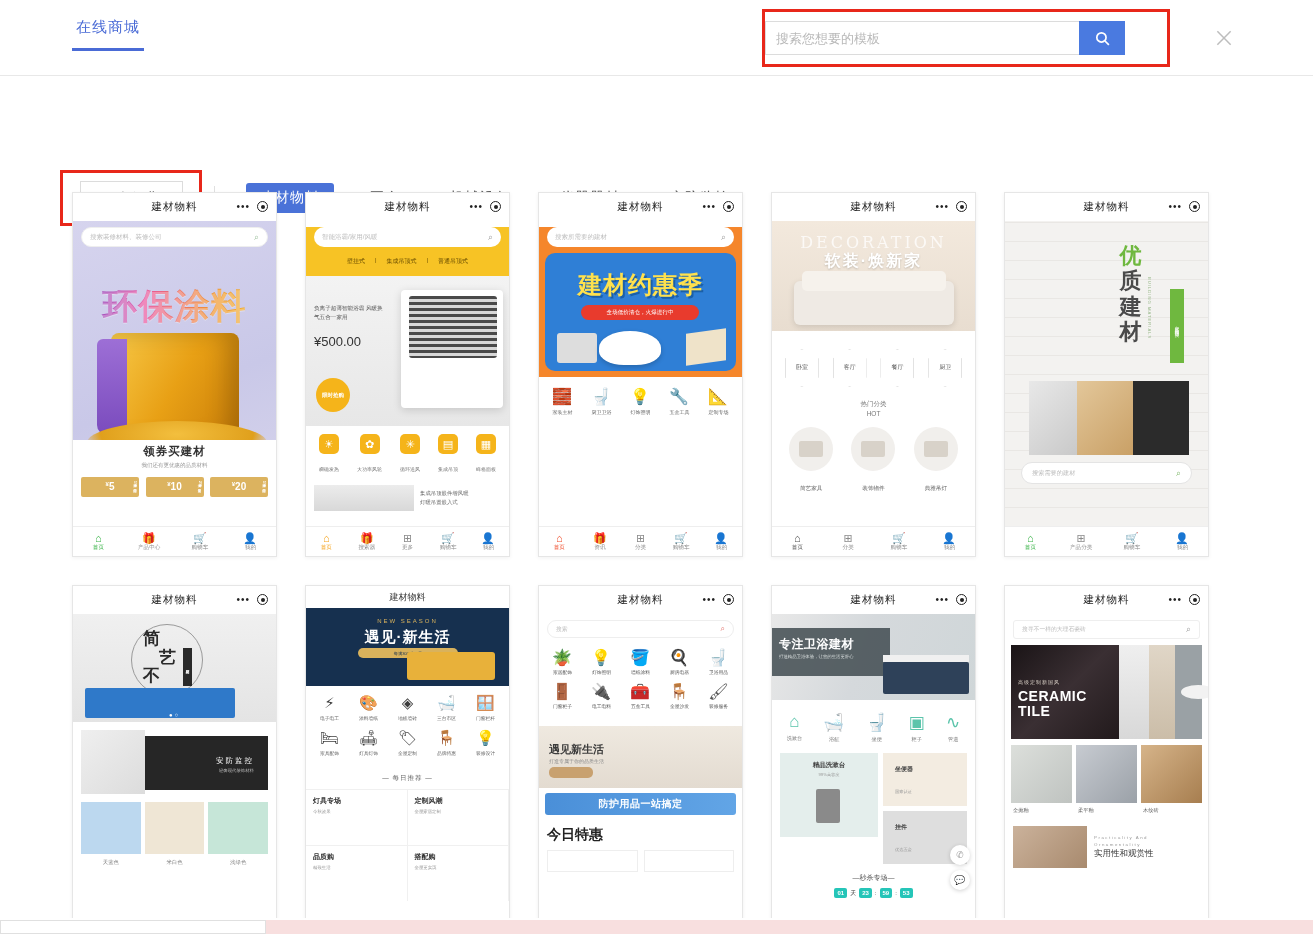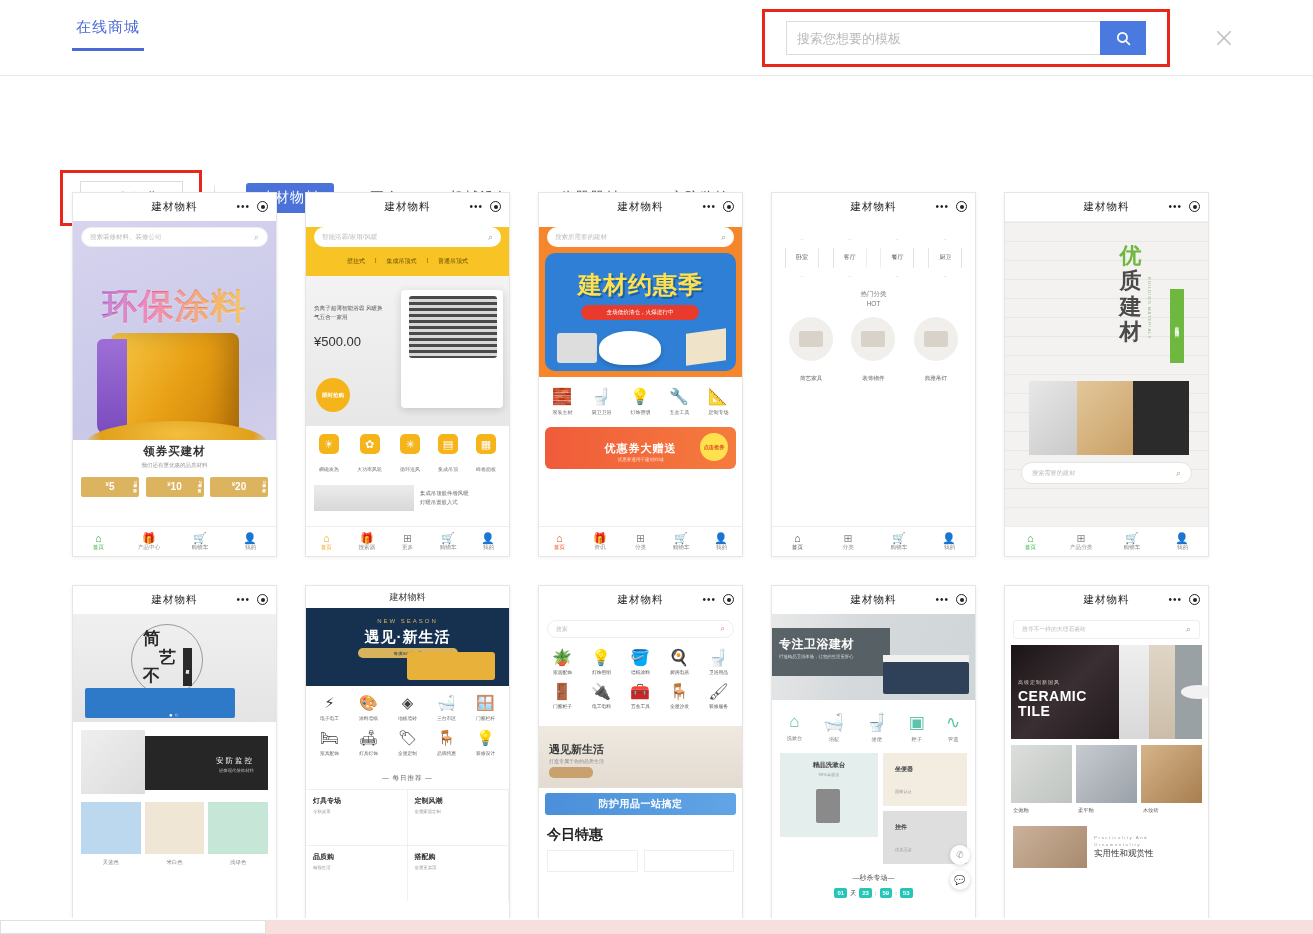--- a/index.html
+++ b/index.html
@@ -30,21 +30,21 @@
     position: relative;
   }
   .tab .underline {
     position: absolute; left: 0; right: 0; bottom: 0; height: 3px; background: #4a6bd6;
   }
   .search-wrap {
     position: absolute; left: 762px; top: 9px;
     width: 408px; height: 58px;
     border: 3px solid #e8271a;
     background: #fff;
-    display: flex; align-items: center; justify-content: center;
+    display: flex; align-items: center; justify-content: flex-start;
   }
   .search-inner { display: flex; width: 360px; height: 34px; }
   .search-input {
     flex: 1; height: 34px;
     border: 1px solid #dcdcdc; border-right: none;
     padding: 0 10px;
     font-size: 13px; color: #333;
     outline: none;
     font-family: "Liberation Sans", "DejaVu Sans", sans-serif;
     background:#fff;
@@ -539,25 +539,20 @@
               <div class="c3tile"></div>
             </div>
           </div>
           <div class="c3icons">
             <div class="c3ic"><span class="g">🧱</span><span>家装主材</span></div>
             <div class="c3ic"><span class="g">🚽</span><span>厨卫卫浴</span></div>
             <div class="c3ic"><span class="g">💡</span><span>灯饰照明</span></div>
             <div class="c3ic"><span class="g">🔧</span><span>五金工具</span></div>
             <div class="c3ic"><span class="g">📐</span><span>定制专场</span></div>
           </div>
-          <div class="c3coupon">
-            <span class="t">优惠券大赠送</span>
-            <span class="s">优惠券通用于建材商城</span>
-            <span class="btn">点击抢券</span>
-          </div>
         </div>
         <div class="tabbar">
           <div class="tbitem on red"><span class="ic">⌂</span><span>首页</span></div>
           <div class="tbitem"><span class="ic">🎁</span><span>资讯</span></div>
           <div class="tbitem"><span class="ic">⊞</span><span>分类</span></div>
           <div class="tbitem"><span class="ic">🛒</span><span>购物车</span></div>
           <div class="tbitem"><span class="ic">👤</span><span>我的</span></div>
         </div>
       </div>
 
@@ -565,20 +560,25 @@
         <div class="phdr">
           <span>建材物料</span>
           <div class="capsule">
             <span class="dots">•••</span>
             <span class="target">
                 <i></i>
               </span>
           </div>
         </div>
         <div class="pbody">
+          <div class="c4hero">
+            <div class="c4deco">DECORATION</div>
+            <div class="c4t">软装·焕新家</div>
+            <div class="c4sofa"></div>
+          </div>
           <div class="hexrow">
             <div class="hex">卧室</div>
             <div class="hex">客厅</div>
             <div class="hex">餐厅</div>
             <div class="hex">厨卫</div>
           </div>
           <div class="c4hot">
             <div>热门分类</div>
             <div>HOT</div>
           </div>

